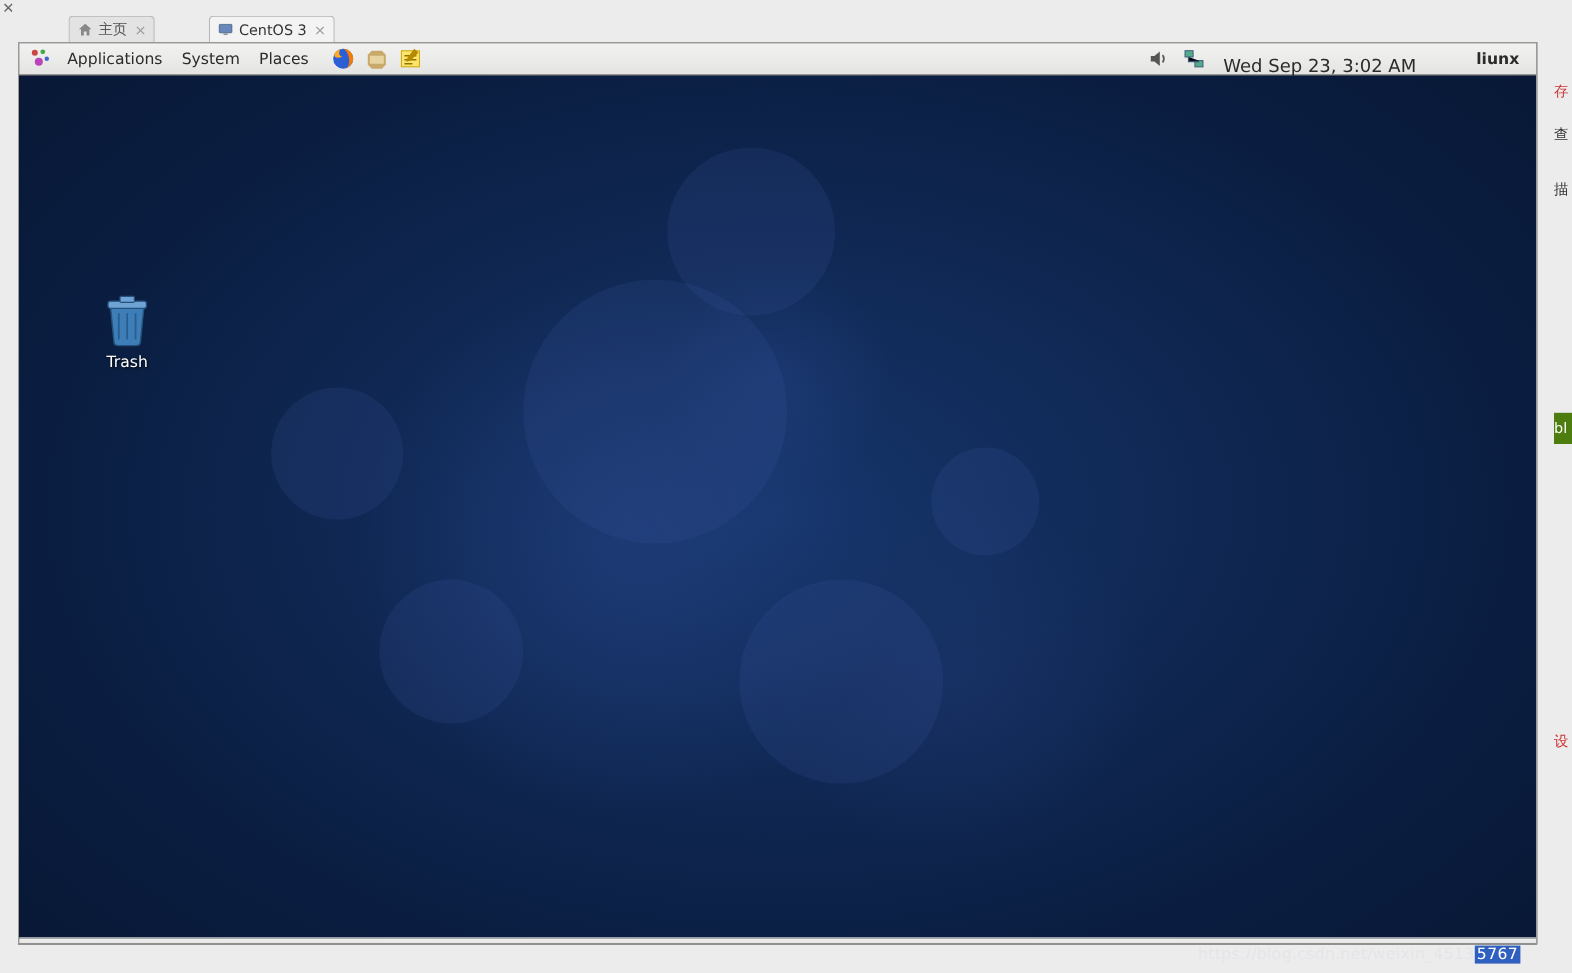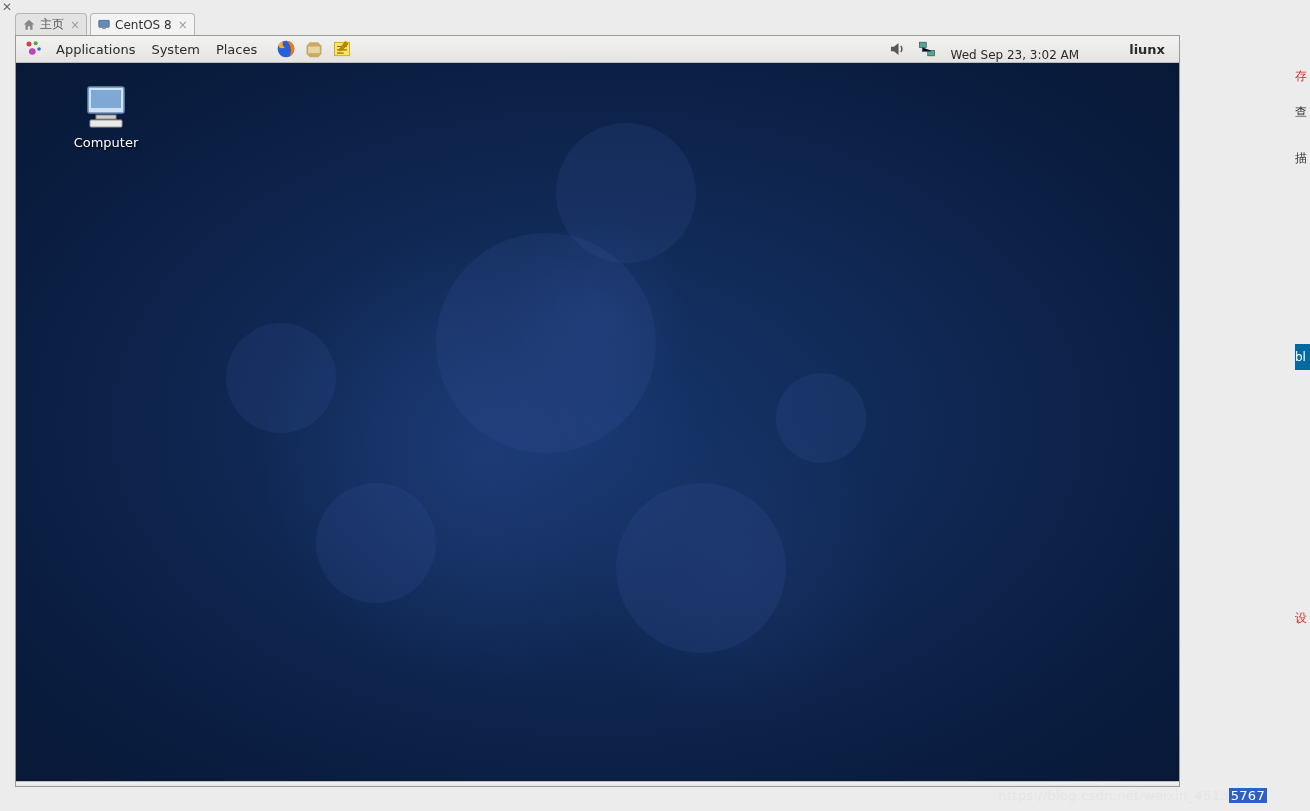--- a/index.html
+++ b/index.html
@@ -3,36 +3,36 @@
 <meta charset="utf-8">
 <style>
 * { margin: 0; padding: 0; box-sizing: border-box; font-family: "DejaVu Sans", "Liberation Sans", sans-serif; }
 body { width: 1310px; height: 811px; overflow: hidden; background: #ececec; position: relative; }
 
 
 .host-frame { position: absolute; left: 0; top: 0; width: 1295px; height: 811px; background: #ececec; }
 
 
 .tabstrip { position: absolute; left: 15px; top: 13px; height: 22px; display: flex; gap: 3px; }
-.tab { display: flex; align-items: center; background: #f3f3f3; border: 1px solid #b5b5b5; border-bottom: none; border-top-left-radius: 4px; border-top-right-radius: 4px; padding: 2px 6px; font-size: 12px; color: #333; height: 22px; }
+.tab { display: flex; align-items: center; background: #f3f3f3; border: 1px solid #b5b5b5; border-bottom: none; border-top-left-radius: 4px; border-top-right-radius: 4px; padding: 2px 6px; font-size: 12px; color: #333; height: 22px; margin-left: 42px; }
 .tab.inactive { background: #e3e3e3; color: #555; }
 .tab .tab-ico { width: 14px; height: 14px; margin-right: 4px; display: inline-flex; align-items: center; justify-content: center; }
 .tab .close { margin-left: 6px; color: #999; font-size: 12px; line-height: 1; }
 
 
-.vm { position: absolute; left: 15px; top: 35px; width: 1165px; height: 752px; background: #000; border: 1px solid #9a9a9a; }
+.vm { position: absolute; left: 15px; top: 35px; width: 1266px; height: 752px; background: #000; border: 1px solid #9a9a9a; }
 
 
 .panel { position: absolute; left: 0; top: 0; width: 100%; height: 27px; background: linear-gradient(#f2f2f0, #e4e4e2); border-bottom: 1px solid #bcbcbc; display: flex; align-items: center; font-size: 13px; color: #2b2b2b; }
 .panel-left { display: flex; align-items: center; gap: 0; padding-left: 4px; }
 .panel-ico { width: 22px; height: 22px; display: inline-flex; align-items: center; justify-content: center; margin: 0 3px; }
 .menu-item { padding: 3px 8px; cursor: pointer; }
 .panel-right { margin-left: auto; display: flex; align-items: center; gap: 10px; padding-right: 10px; }
 .panel-right .pi { width: 20px; height: 20px; display: inline-flex; align-items: center; justify-content: center; }
-.panel-date { font-size: 12px; padding: 0 4px; margin-top: 12px; }
+.panel-date { font-size: 15px; padding: 0 4px; margin-top: 12px; }
 .panel-user { font-weight: bold; padding: 0 4px; margin-left: 32px; }
 
 
 .desktop { position: absolute; left: 0; top: 27px; width: 100%; height: 720px; 
   background: radial-gradient(circle 340px at 40% 55%, rgba(40,70,140,.45) 0%, rgba(10,25,60,0) 65%),
               radial-gradient(circle 260px at 62% 70%, rgba(35,60,120,.35) 0%, rgba(8,20,50,0) 60%),
               radial-gradient(circle 160px at 50% 35%, rgba(40,70,140,.35) 0%, rgba(8,20,50,0) 60%),
               radial-gradient(ellipse 1400px 900px at 50% 50%, #16356b 0%, #0a1d40 45%, #030a1a 100%);
   overflow: hidden;
 }
@@ -73,21 +73,21 @@
       <span>主页</span>
       <span class="close">×</span>
     </div>
     <div class="tab">
       <span class="tab-ico">
         <svg width="14" height="14" viewBox="0 0 24 24">
             <rect x="3" y="4" width="18" height="12" rx="1" fill="#68b" stroke="#357" stroke-width="1"></rect>
             <rect x="9" y="17" width="6" height="2" fill="#888"></rect>
           </svg>
       </span>
-      <span>CentOS 8</span>
+      <span>CentOS 3</span>
       <span class="close">×</span>
     </div>
   </div>
 
   <div class="vm">
 
     <div class="panel">
       <div class="panel-left">
         <span class="panel-ico">
           <svg width="20" height="20" viewBox="0 0 24 24">
@@ -141,40 +141,40 @@
     </div>
 
     <div class="desktop">
       <div class="bokeh" style="width:220px;height:220px;left:420px;top:170px;"></div>
       <div class="bokeh" style="width:170px;height:170px;left:600px;top:420px;"></div>
       <div class="bokeh" style="width:120px;height:120px;left:300px;top:420px;"></div>
       <div class="bokeh" style="width:140px;height:140px;left:540px;top:60px;"></div>
       <div class="bokeh" style="width:90px;height:90px;left:760px;top:310px;"></div>
       <div class="bokeh" style="width:110px;height:110px;left:210px;top:260px;"></div>
 
-      <div class="di" style="left:20px; top:20px;">
+
+
+      <div class="di" style="left:20px; top:180px;">
         <div class="di-ic">
           <svg width="48" height="48" viewBox="0 0 48 48">
-            <rect x="6" y="4" width="36" height="26" rx="2" fill="#cfe3f6" stroke="#6b8fb5" stroke-width="1.5"></rect>
-            <rect x="9" y="7" width="30" height="18" fill="#7fa8d4"></rect>
-            <rect x="14" y="32" width="20" height="4" fill="#d0d0d0" stroke="#888"></rect>
-            <rect x="8" y="37" width="32" height="7" rx="1" fill="#eaeaea" stroke="#999"></rect>
+            <path fill="#3e7eb8" stroke="#25527c" stroke-width="1.2" d="M10 12h28l-3 30c0 2-2 3-4 3H17c-2 0-4-1-4-3L10 12z"></path>
+            <rect x="8" y="8" width="32" height="6" rx="2" fill="#6ea3d4" stroke="#25527c"></rect>
+            <rect x="18" y="4" width="12" height="5" rx="1" fill="#6ea3d4" stroke="#25527c"></rect>
+            <path stroke="#2a5d8c" stroke-width="1.5" d="M17 18v22M24 18v22M31 18v22"></path>
           </svg>
         </div>
-        <div class="di-tx">Computer</div>
+        <div class="di-tx">Trash</div>
       </div>
-
-
     </div>
 
     <div class="panel-bottom"></div>
   </div>
 
   <div class="wm">
     <span>https://blog.csdn.net/weixin_4513</span><span class="hl">5767</span>
   </div>
 </div>
 
 <div class="rslice" style="top:68px;">存</div>
 <div class="rslice" style="top:104px;color:#333;">查</div>
 <div class="rslice" style="top:150px;color:#333;">描</div>
-<div class="rslice" style="top:344px;color:#fff;background:#0369a1;height:26px;line-height:26px;">bl</div>
+<div class="rslice" style="top:344px;color:#fff;background:#4d7c0f;height:26px;line-height:26px;">bl</div>
 <div class="rslice" style="top:610px;">设</div>
 
 </body></html>

